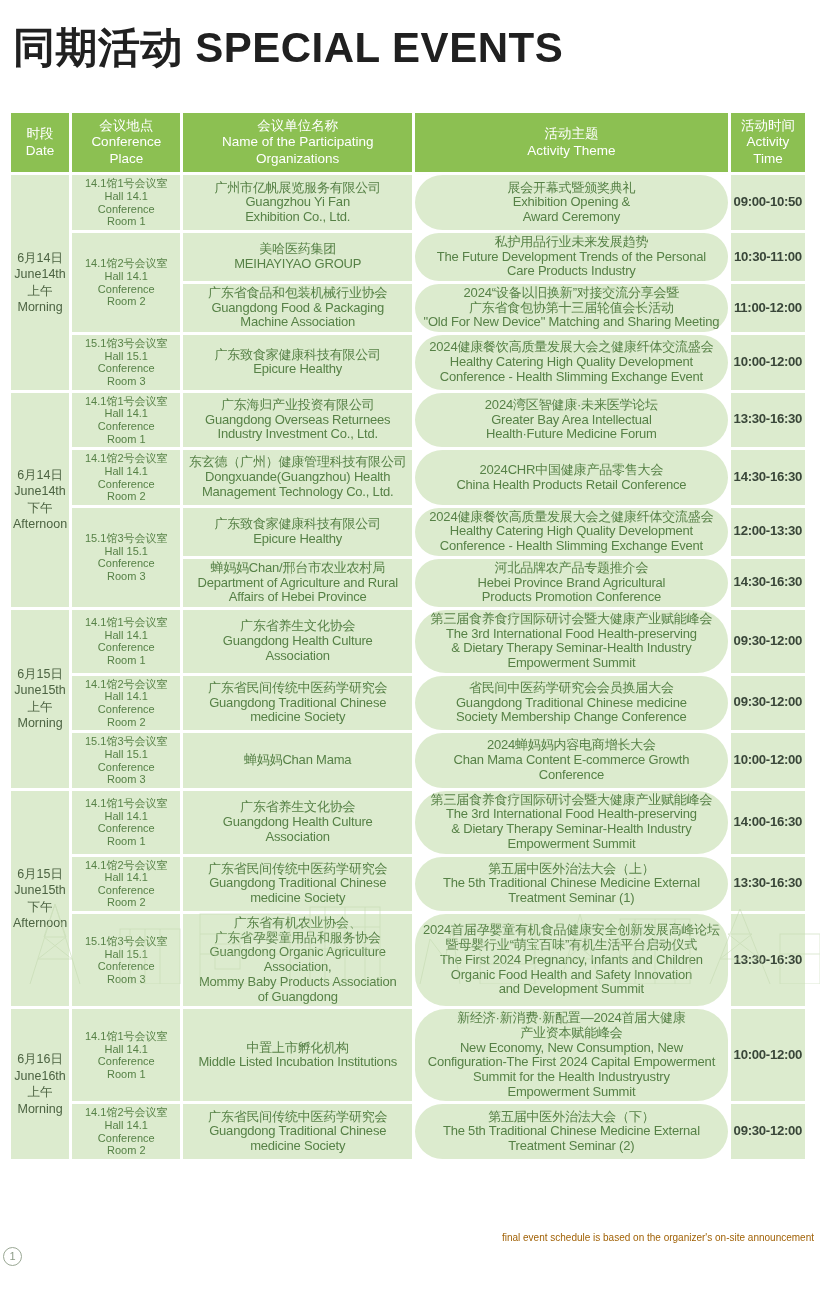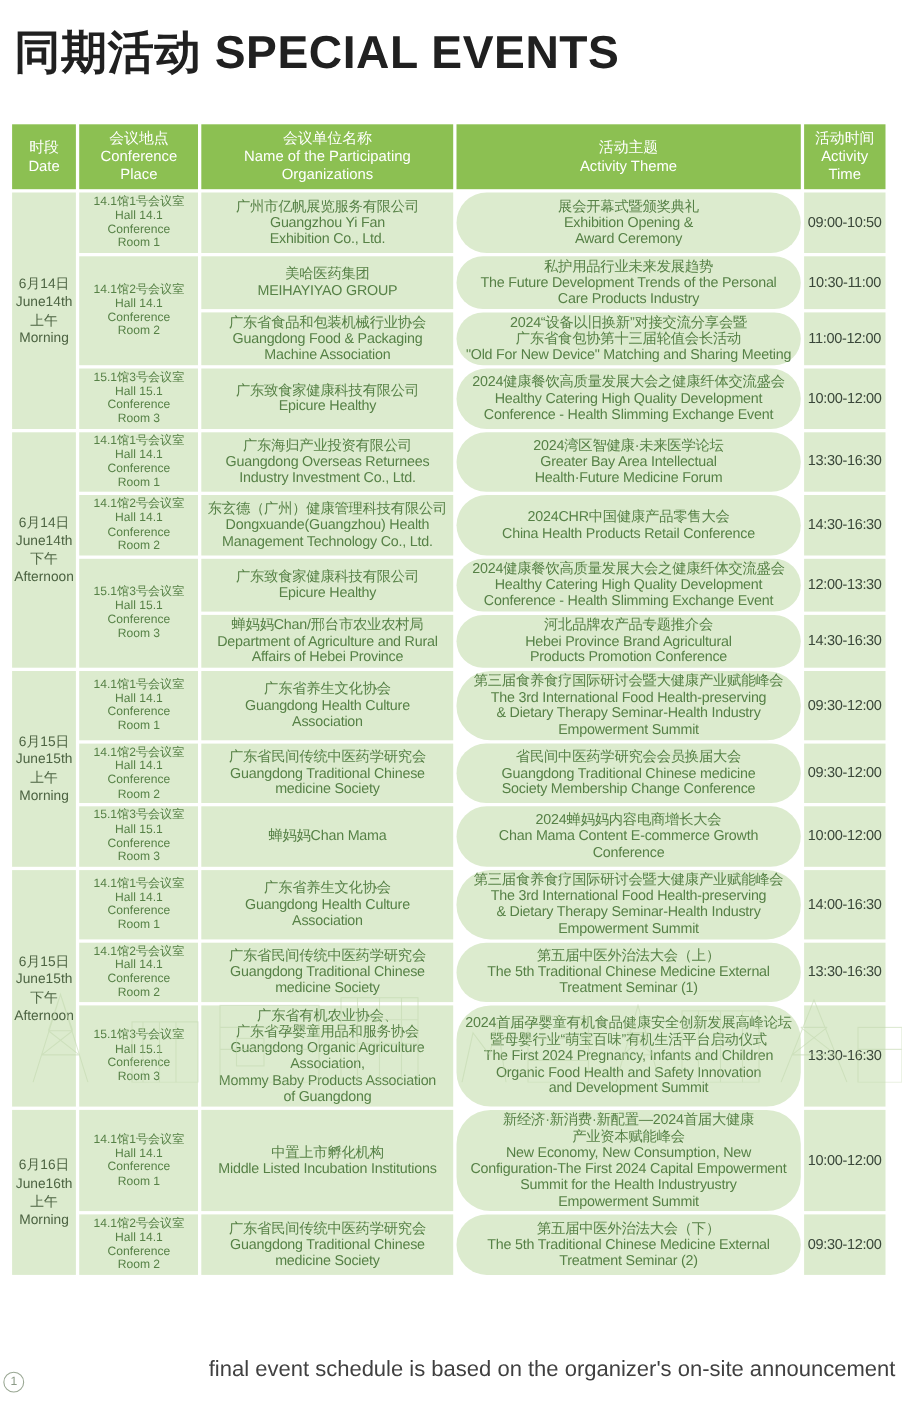--- a/index.html
+++ b/index.html
@@ -65,36 +65,37 @@
     padding: 2px 0;
   }
   td.place { font-size: 11px; line-height: 1.15; }
   td.org   { font-size: 13px; letter-spacing: -0.2px; }
   td.theme { font-size: 13px; letter-spacing: -0.2px; border-radius: 31px; }
   td.time  {
     color: #394639;
     font-size: 13.2px;
     letter-spacing: -0.3px;
     padding: 2px 0;
+    font-weight: bold;
   }
   .footer {
     position: absolute;
     right: 6px;
     top: 1231px;
     text-align: right;
     z-index: 3;
   }
   .footer .zh {
     font-size: 13.5px;
     color: #3e4c3e;
     line-height: 1.4;
   }
   .footer .en {
-    font-size: 20px;
-    color: #404040;
+    font-size: 10px;
+    color: #a16207;
     line-height: 1.4;
   }
   .page-num {
     position: absolute;
     left: 3px;
     top: 1247px;
     width: 17px;
     height: 17px;
     border: 1px solid #9aa894;
     border-radius: 50%;

